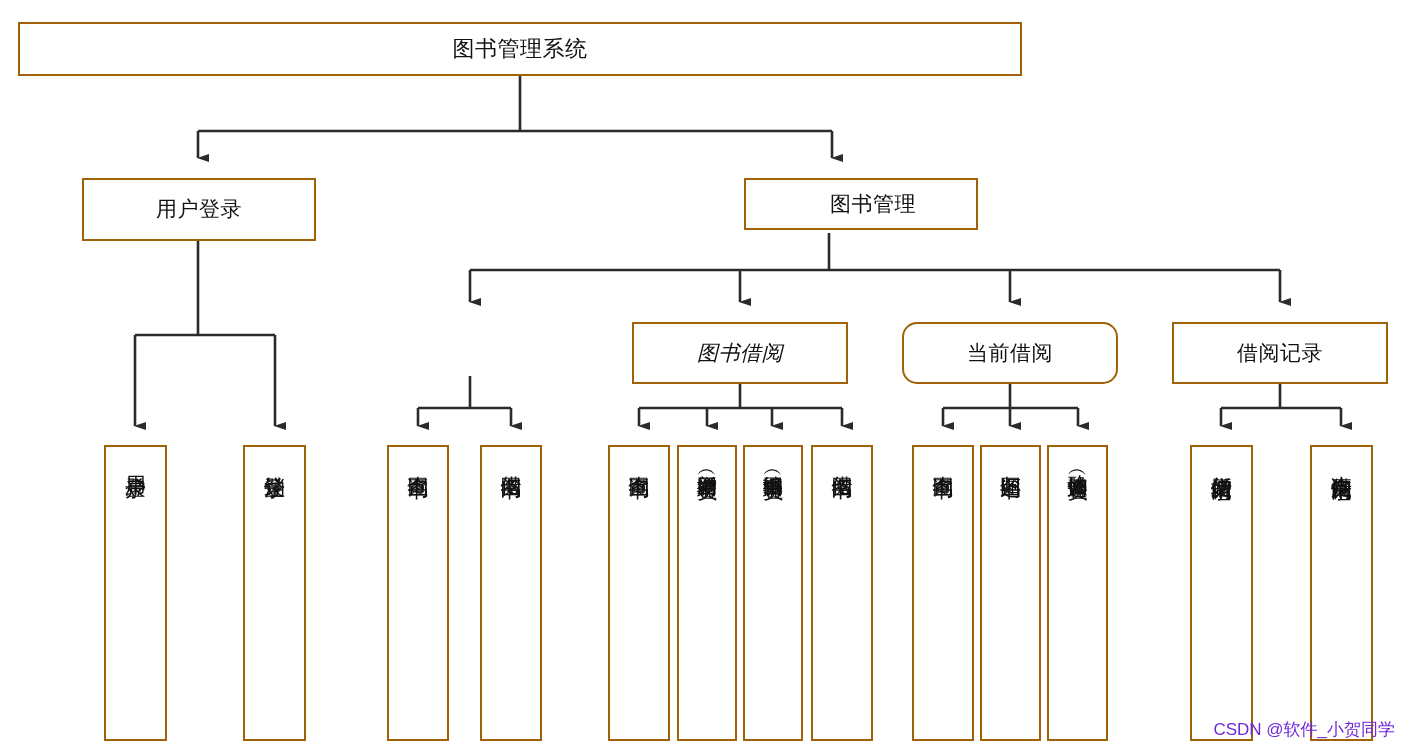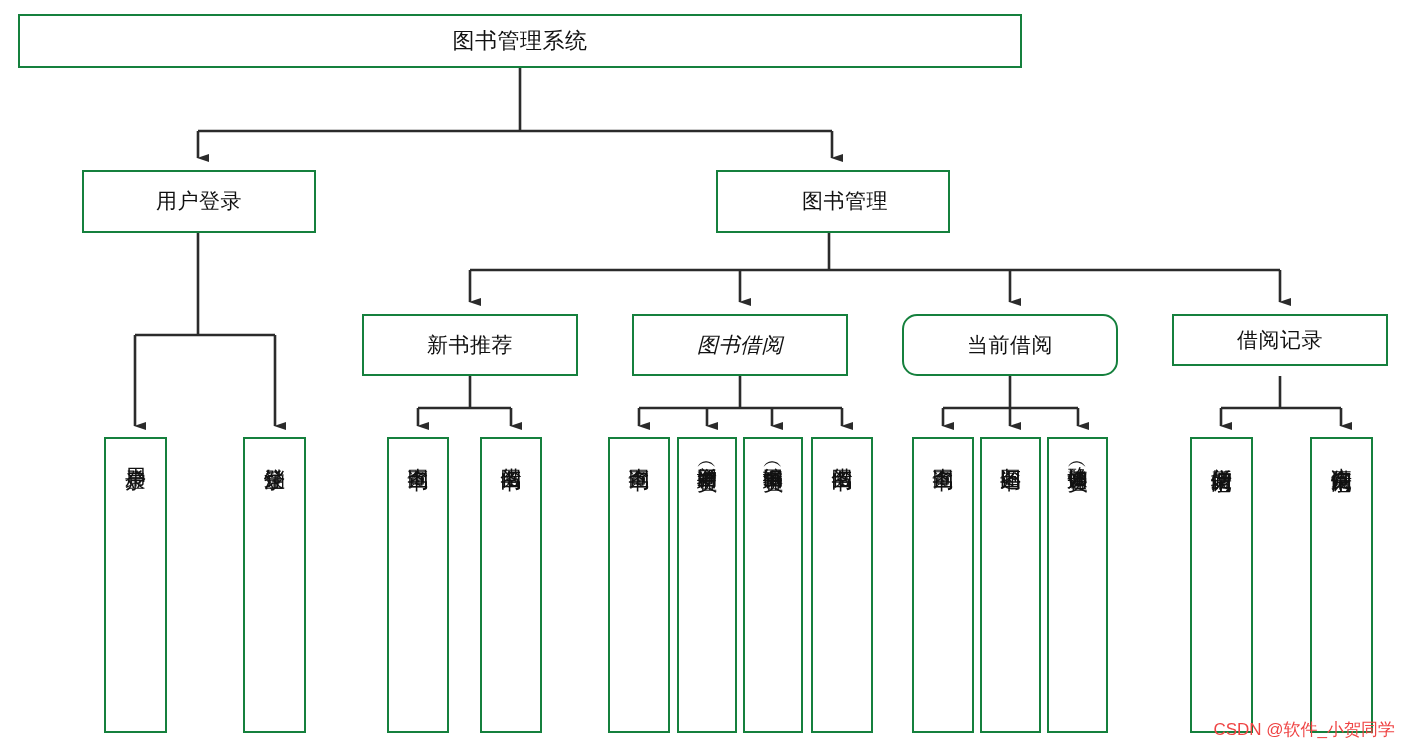--- a/index.html
+++ b/index.html
@@ -9,26 +9,27 @@
     font-family:"Liberation Sans","DejaVu Sans",sans-serif;
     overflow:hidden;
     position:relative;
   }
   #canvas{position:absolute;left:0;top:0;width:1405px;height:747px;}
   .svg-layer{position:absolute;left:0;top:0;width:1405px;height:747px;pointer-events:none;}
 
   .node{
     position:absolute;
     box-sizing:border-box;
-    border:2px solid #15803d;
+    border:2px solid #a16207;
     background:#ffffff;
     display:flex;
     align-items:center;
     justify-content:center;
     color:#111111;
+    margin-top:8px;
   }
   .node .lbl{
     display:block;
     text-align:center;
     line-height:1.08;
     color:#111111;
     letter-spacing:0.5px;
   }
   
   .h-node .lbl{
@@ -49,21 +50,21 @@
     letter-spacing:1px;
     white-space:nowrap;
     max-height:278px;
   }
   .v-node.narrow .lbl{font-size:20px;}
   .watermark{
     position:absolute;
     right:10px;
     bottom:6px;
     font-size:17px;
-    color:#ef4444;
+    color:#6d28d9;
     white-space:nowrap;
     font-family:"Liberation Sans","DejaVu Sans",sans-serif;
   }
 </style>
 </head>
 <body>
 
 <div id="canvas">
 
   <svg class="svg-layer" viewBox="0 0 1405 747" xmlns="http://www.w3.org/2000/svg">
@@ -116,34 +117,31 @@
     </g>
   </svg>
 
   <div class="node h-node root" style="left:18px;top:14px;width:1004px;height:54px;">
     <span class="lbl">图书管理系统</span>
   </div>
 
   <div class="node h-node" style="left:82px;top:170px;width:234px;height:63px;">
     <span class="lbl">用户登录</span>
   </div>
-  <div class="node h-node" style="left:716px;top:170px;width:234px;height:63px;padding-left:24px;">
+  <div class="node h-node" style="left:744px;top:170px;width:234px;height:52px;padding-left:24px;">
     <span class="lbl">图书管理</span>
   </div>
 
-  <div class="node h-node" style="left:362px;top:314px;width:216px;height:62px;">
-    <span class="lbl">新书推荐</span>
-  </div>
   <div class="node h-node" style="left:632px;top:314px;width:216px;height:62px;font-style:italic;">
     <span class="lbl">图书借阅</span>
   </div>
   <div class="node h-node" style="left:902px;top:314px;width:216px;height:62px;border-radius:15px;">
     <span class="lbl">当前借阅</span>
   </div>
-  <div class="node h-node" style="left:1172px;top:314px;width:216px;height:52px;">
+  <div class="node h-node" style="left:1172px;top:314px;width:216px;height:62px;">
     <span class="lbl">借阅记录</span>
   </div>
 
   <div class="node v-node" style="left:104px;top:437px;width:63px;height:296px;">
     <span class="lbl">用户登录</span>
   </div>
   <div class="node v-node" style="left:243px;top:437px;width:63px;height:296px;">
     <span class="lbl">注销登录</span>
   </div>
 

